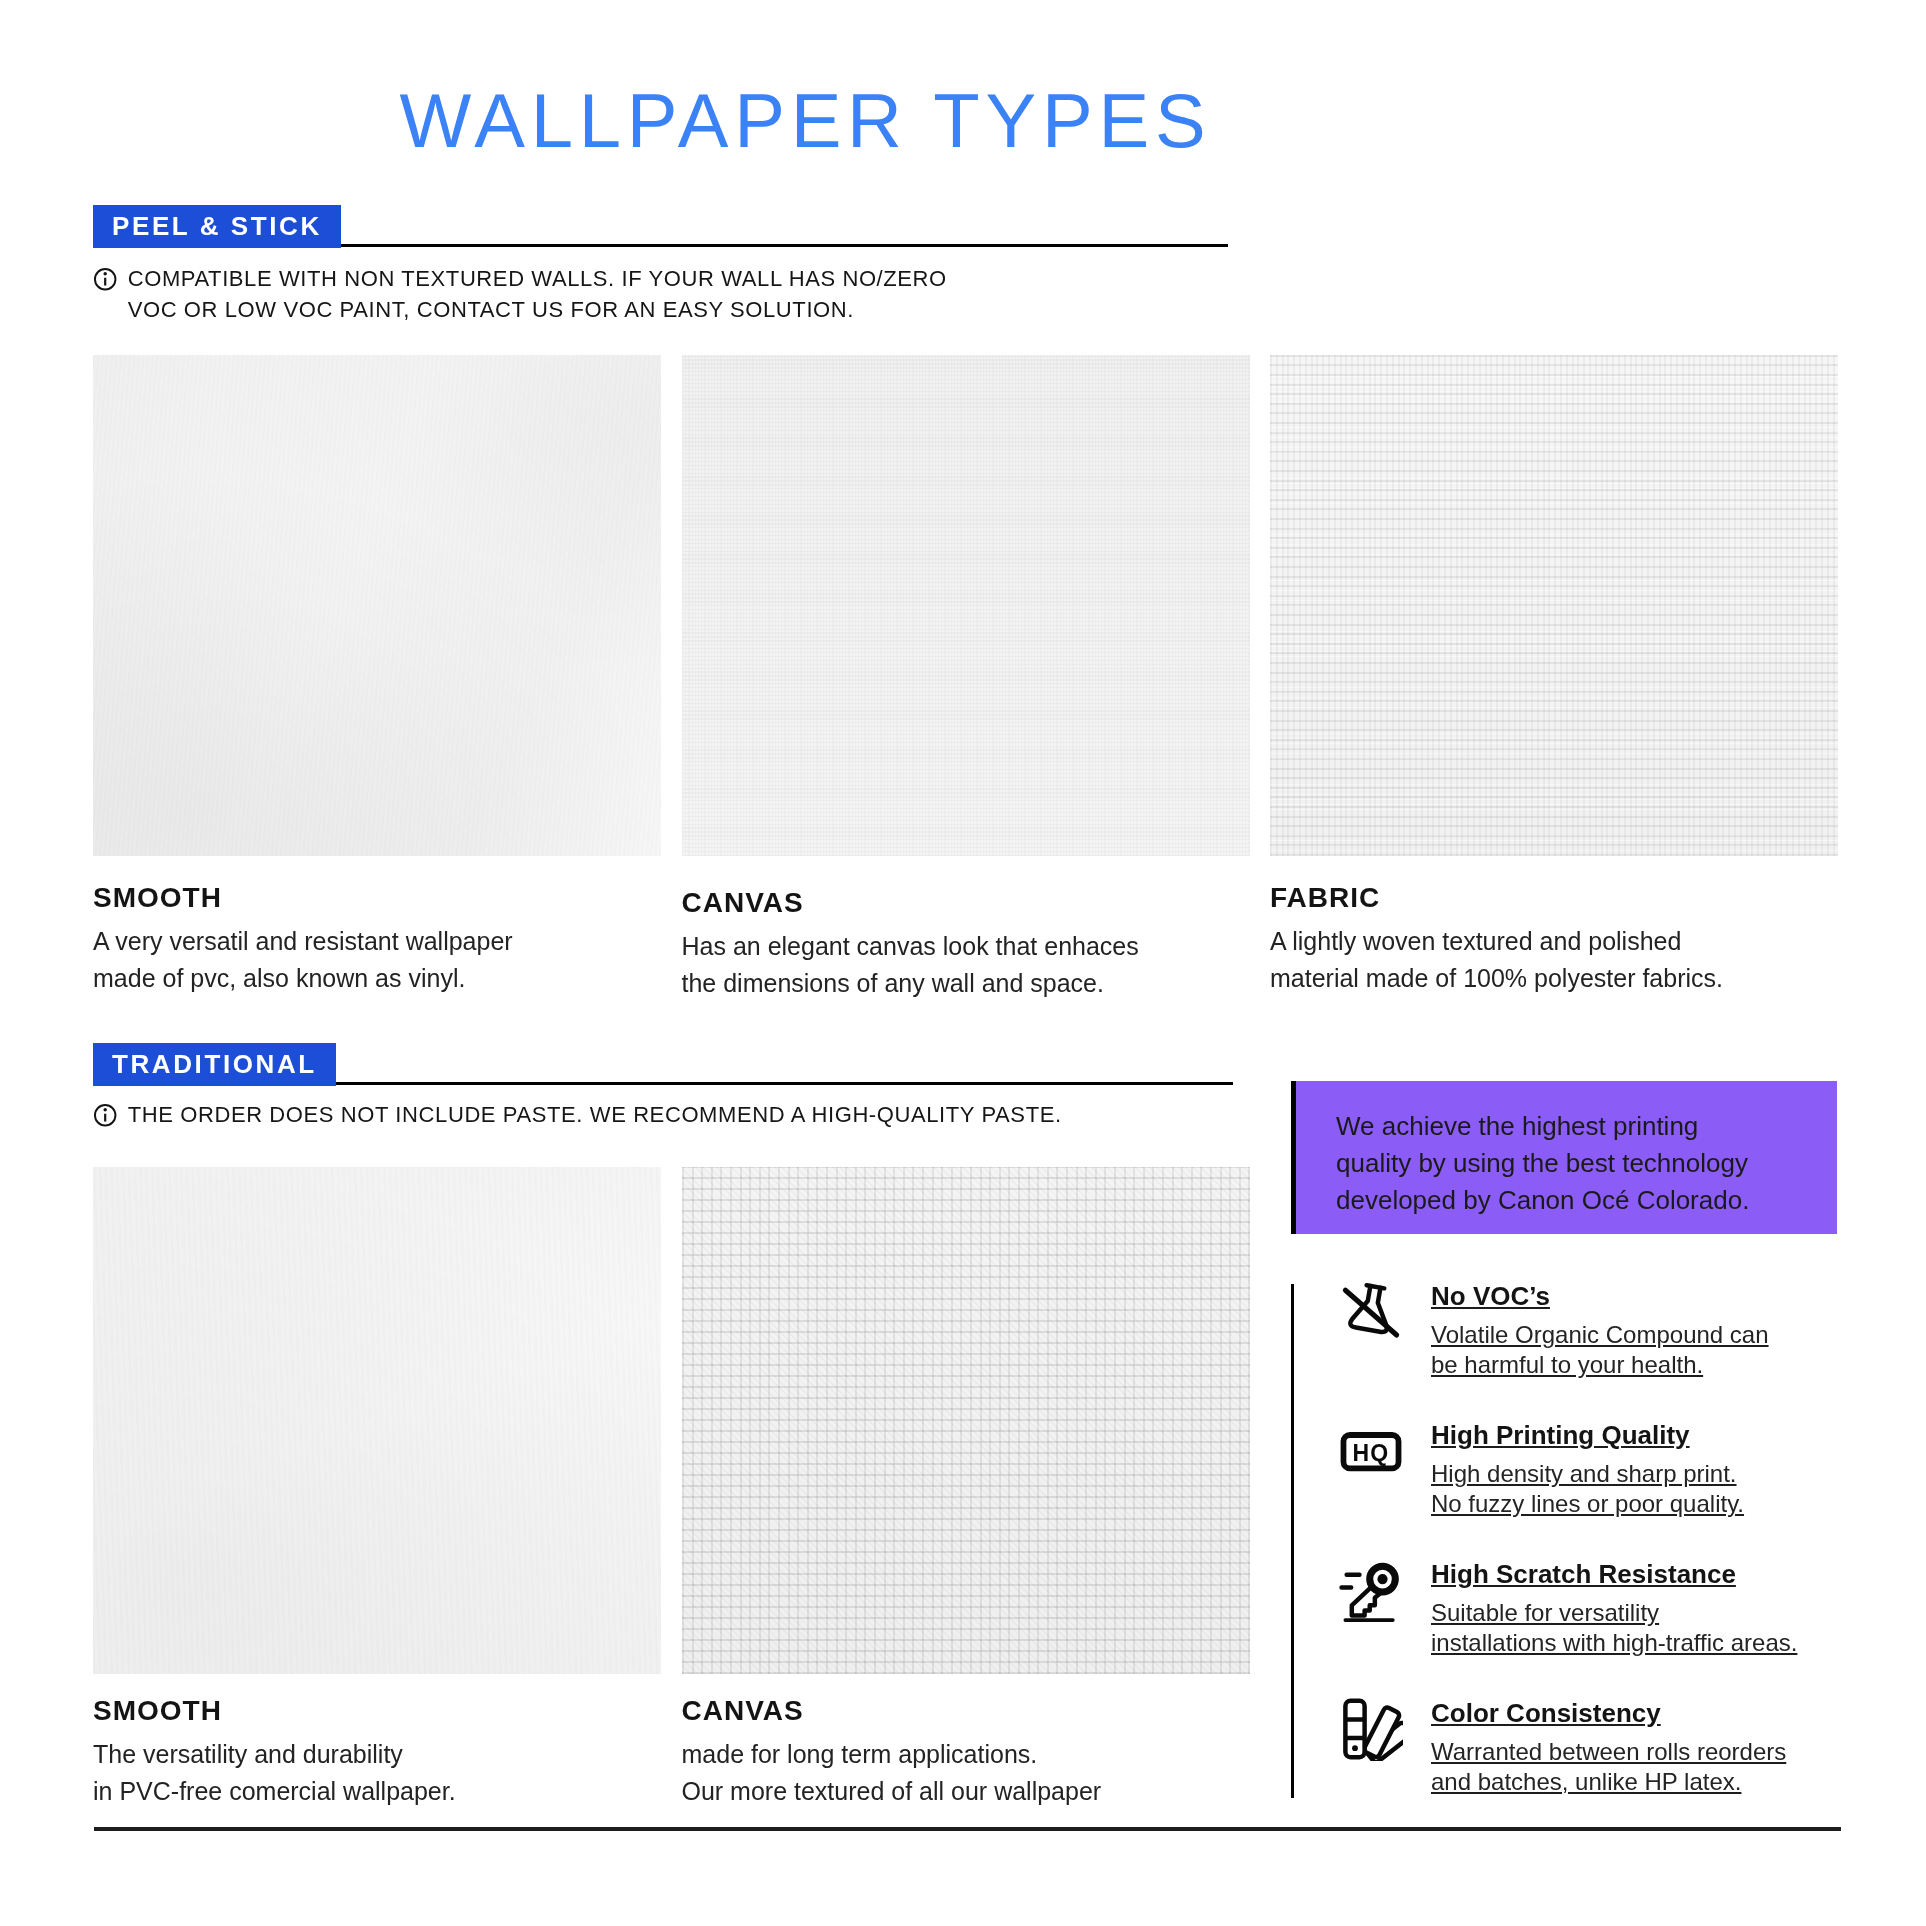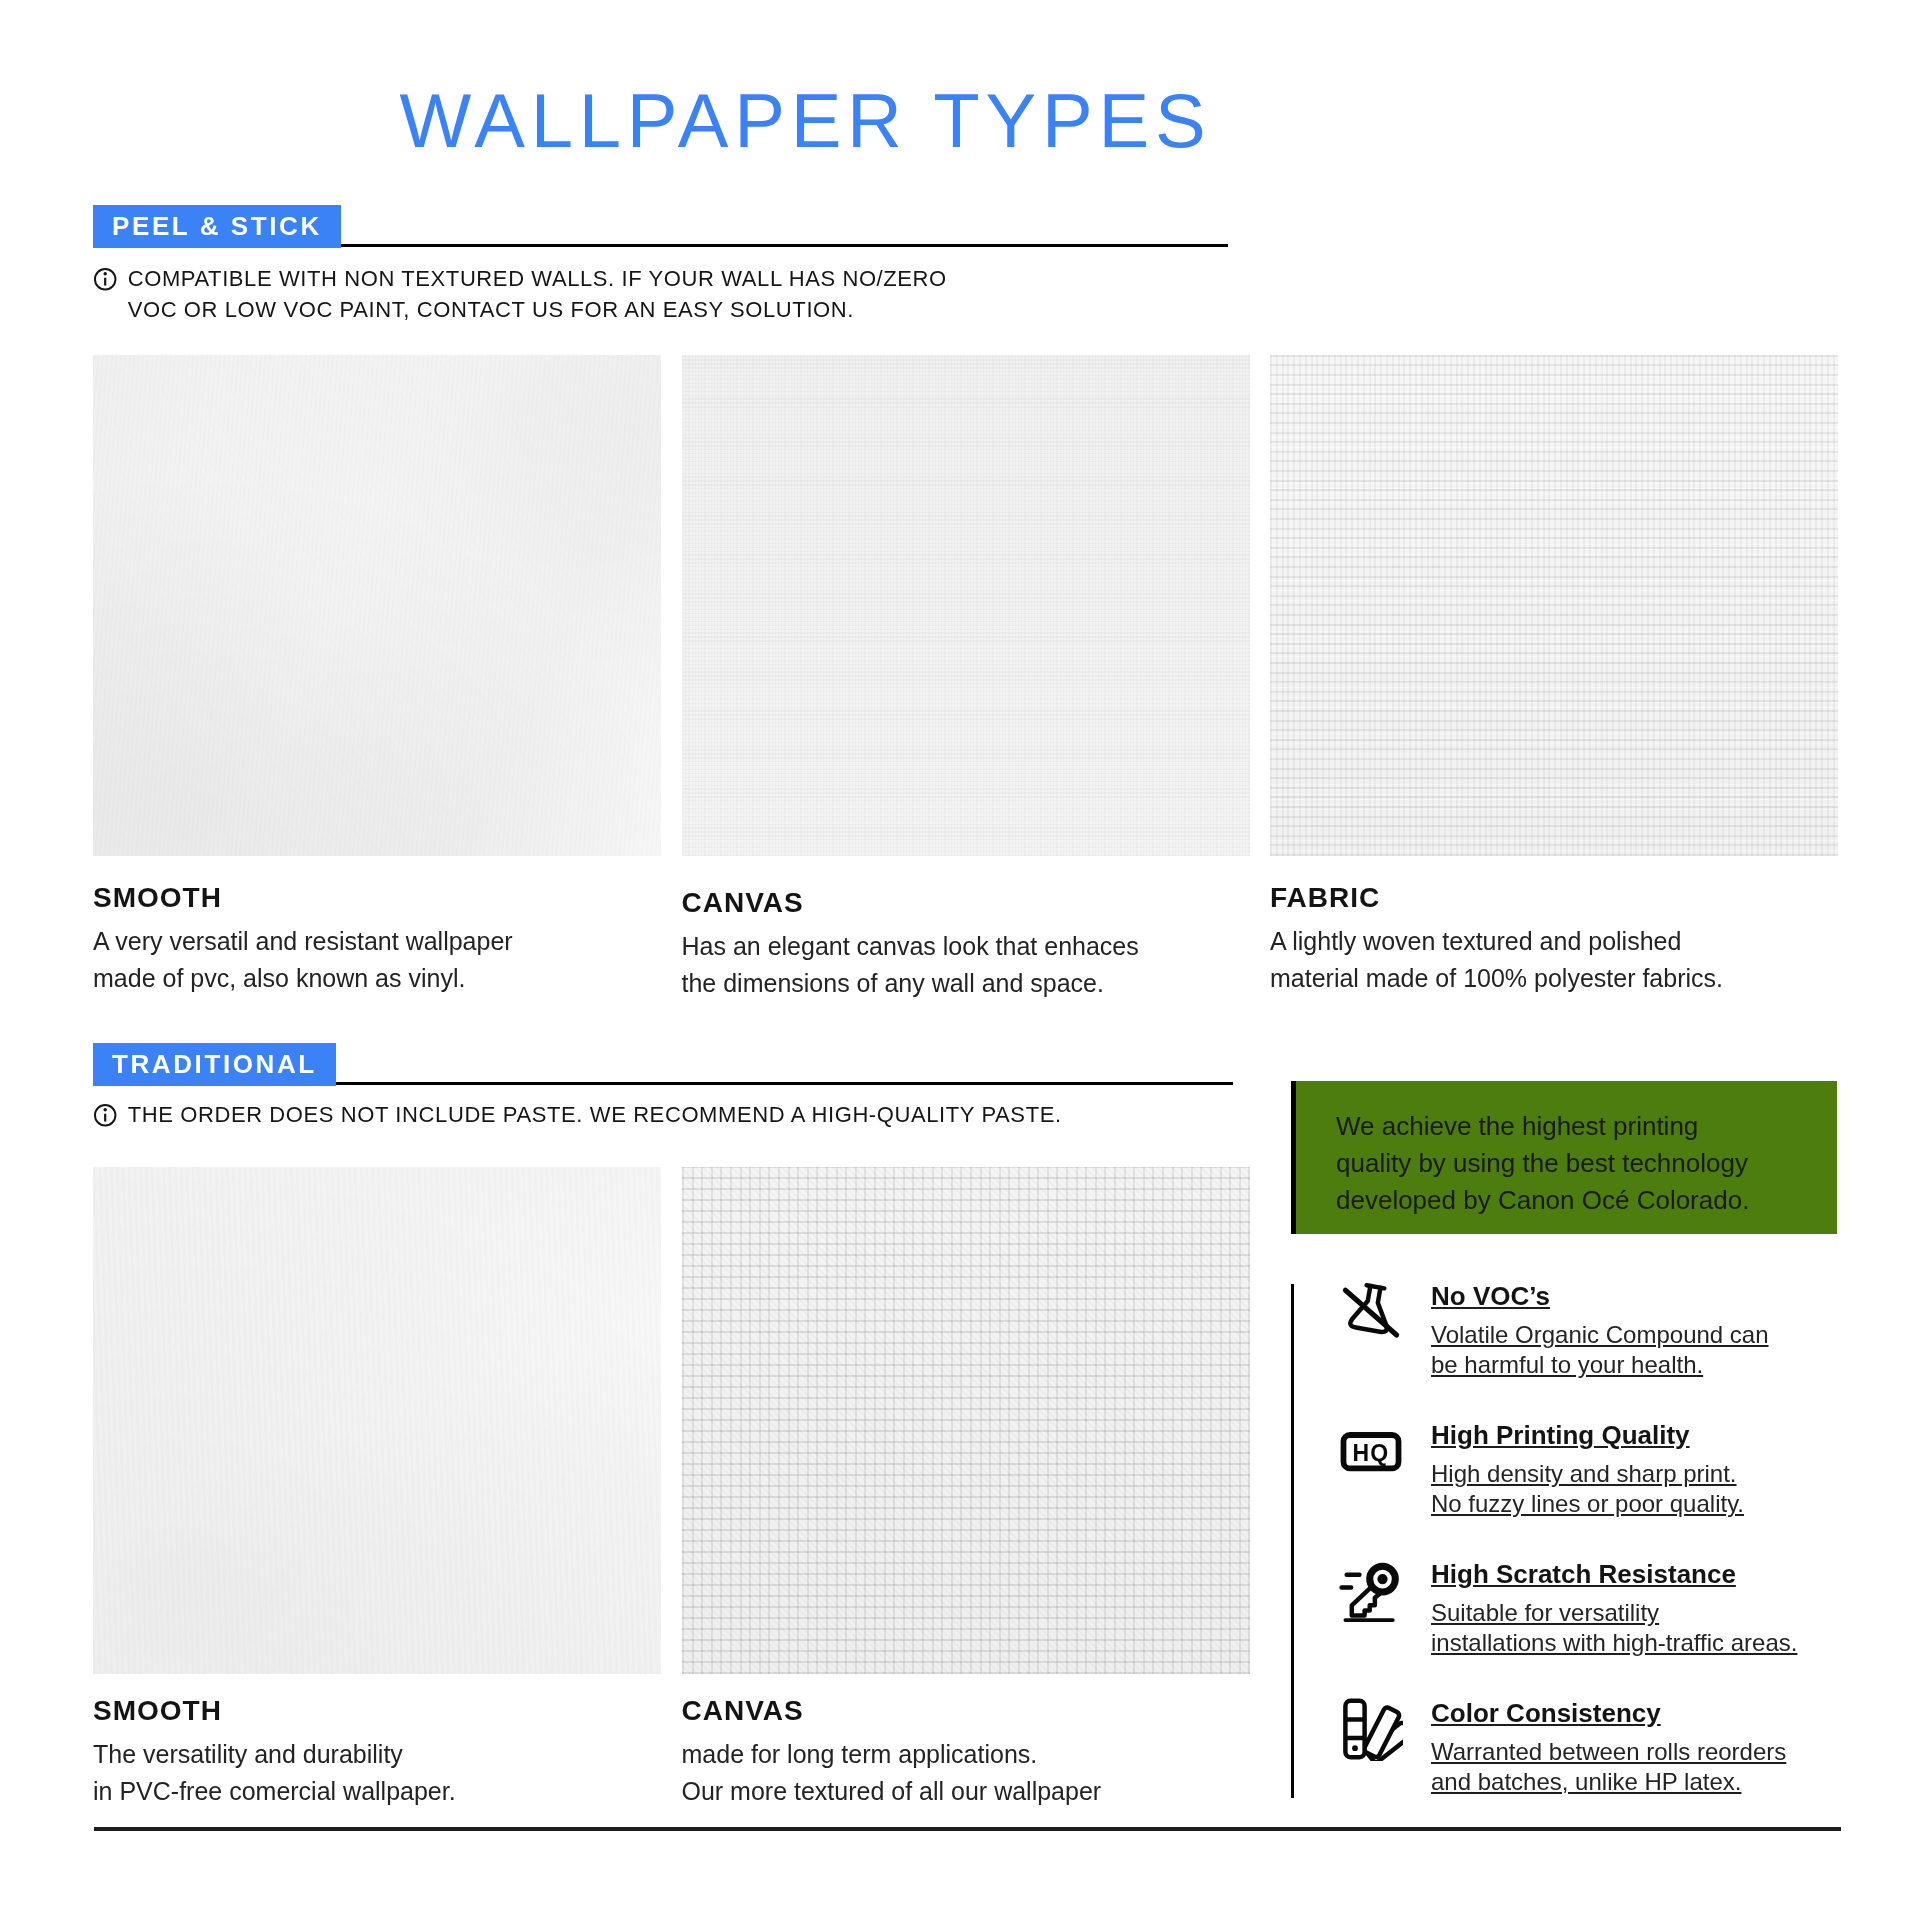--- a/index.html
+++ b/index.html
@@ -5,21 +5,21 @@
   * { margin:0; padding:0; box-sizing:border-box; }
   html,body { width:1926px; height:1926px; background:#ffffff; overflow:hidden;
     font-family:"Liberation Sans", sans-serif; color:#1d1d1d; }
   .abs { position:absolute; }
 
   .title { top:77px; left:93px; width:1425px; text-align:center;
     font-size:76px; font-weight:400; letter-spacing:5.8px; color:#3b82f6; }
 
   .rule-row { height:43px; border-bottom:3.9px solid #000; }
   .tag { position:absolute; left:0; bottom:-3.9px; height:43px; line-height:43px;
-    background:#3b82f6; color:#fff; padding:0 19px; font-size:26px; font-weight:700;
+    background:#1d4ed8; color:#fff; padding:0 19px; font-size:26px; font-weight:700;
     letter-spacing:2.6px; white-space:nowrap; }
 
   .note { display:flex; gap:10.3px; font-size:22px; line-height:31px;
     letter-spacing:0.6px; color:#161616; }
   .note .i-wrap { flex:none; margin-top:3.9px; }
 
   .grid1 { top:355px; left:93px; display:grid; grid-template-columns:568px 568px 568px; column-gap:20.5px; }
   .grid2 { top:1167px; left:93px; display:grid; grid-template-columns:568px 568px; column-gap:20.5px; }
   .swatch { width:568px; height:501px; }
   .grid2 .swatch { height:507px; }
@@ -45,21 +45,21 @@
   .tex-smooth2 { background:
     radial-gradient(899px 642px at 15% 80%, rgba(0,0,0,0.04), transparent 65%),
     repeating-linear-gradient(88deg, rgba(0,0,0,0.01) 0 2.6px, transparent 2.6px 5.8px),
     linear-gradient(160deg, #f1f1f1, #f7f7f7 50%, #f2f2f2); }
   .tex-canvas2 { background:
     repeating-linear-gradient(0deg, rgba(0,0,0,0.095) 0 1.9px, transparent 1.9px 11px),
     repeating-linear-gradient(90deg, rgba(0,0,0,0.075) 0 1.9px, transparent 1.9px 9.6px),
     repeating-linear-gradient(45deg, rgba(0,0,0,0.03) 0 1.3px, transparent 1.3px 5.1px),
     linear-gradient(180deg, #f4f4f4, #efefef); }
 
-  .qbox { left:1291px; top:1081px; width:546px; height:153px; background:#4d7c0f;
+  .qbox { left:1291px; top:1081px; width:546px; height:153px; background:#8b5cf6;
     border-left:5.8px solid #000; padding:27px 19px 0 40px; font-size:26px;
     line-height:37px; color:#1a1a1a; }
 
   .vline { left:1291px; top:1284px; width:3.2px; height:514px; background:#000; }
 
   .features { left:1339px; top:1280px; width:533px;text-decoration:underline; }
   .feature { display:flex; margin-bottom:39px; }
   .f-icon { flex:none; width:64px; height:64px; margin-right:28px; }
   .f-title { font-size:26px; font-weight:700; color:#141414; margin:1.3px 0 7.7px; }
   .f-desc { font-size:24px; line-height:30px; color:#242424; }

